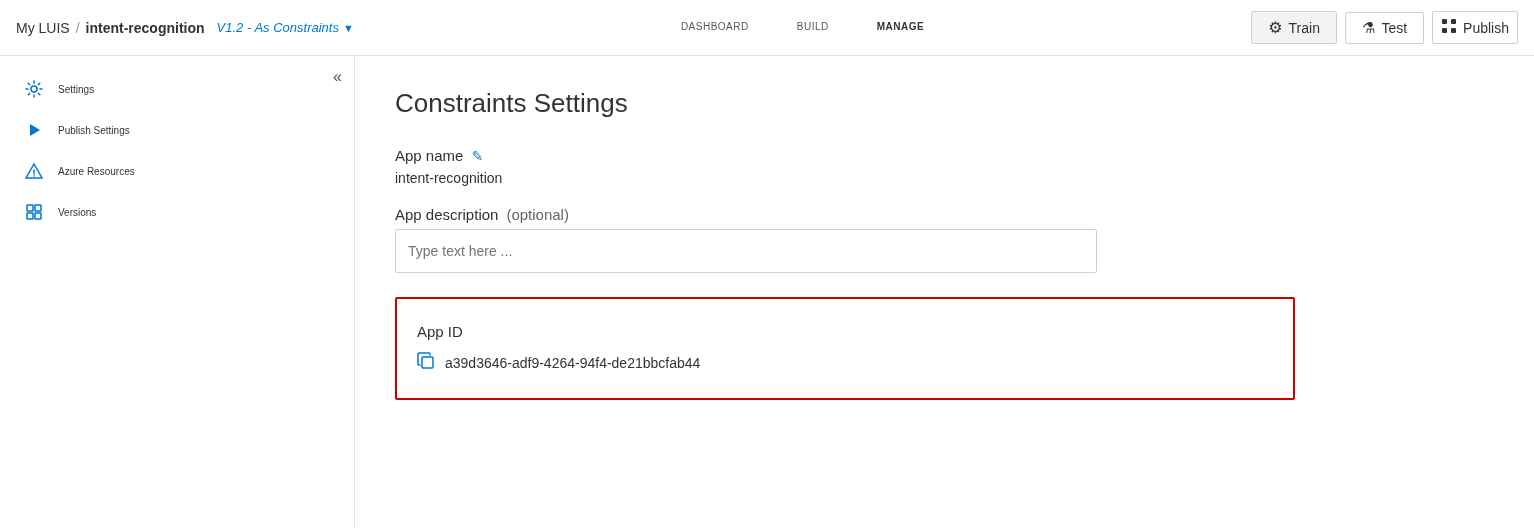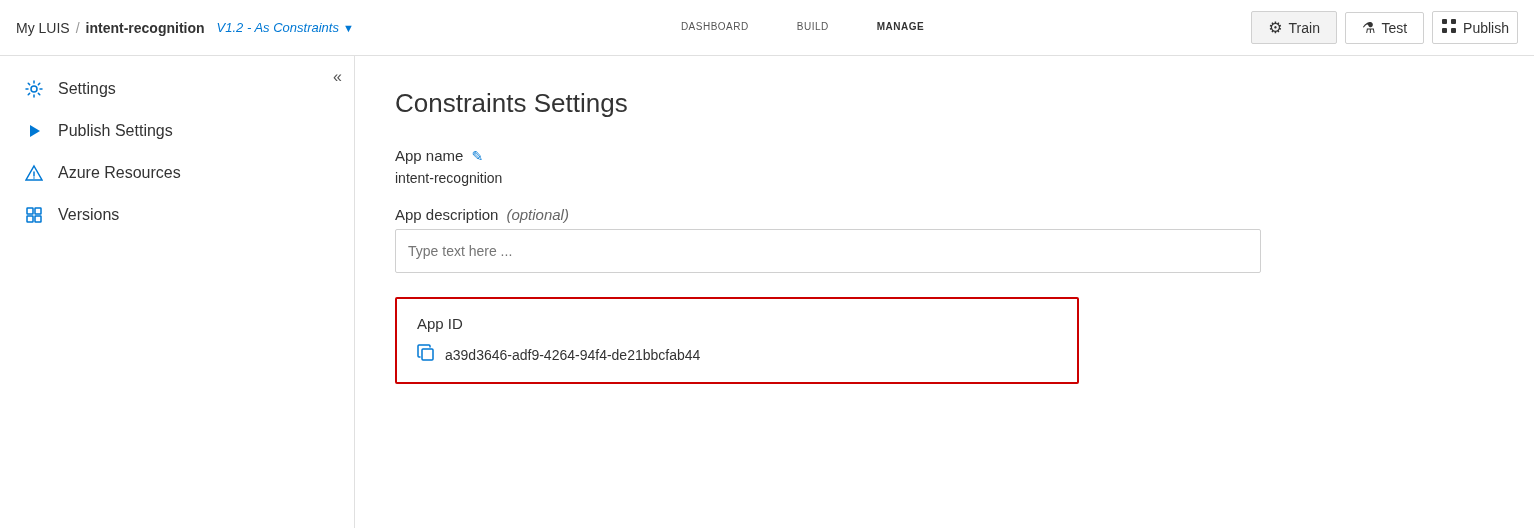--- a/index.html
+++ b/index.html
@@ -135,21 +135,21 @@
       display: flex;
       align-items: center;
     }
     .sidebar-item {
       display: flex;
       align-items: center;
       gap: 14px;
       padding: 12px 24px;
       cursor: pointer;
       color: #333;
-      font-size: 16px;
+      font-size: 10px;
     }
     .sidebar-item-icon {
       width: 20px;
       display: flex;
       align-items: center;
       justify-content: center;
       color: #0078d4;
       font-size: 16px;
     }
 
@@ -170,51 +170,50 @@
       font-size: 15px;
       color: #333;
       margin-bottom: 6px;
       display: flex;
       align-items: center;
       gap: 8px;
     }
     .field-label-optional {
       color: #666;
       font-weight: 400;
-      font-style: italic;
     }
     .edit-icon {
       color: #0078d4;
       font-size: 14px;
       cursor: pointer;
     }
     .field-value {
       font-size: 14px;
       color: #333;
       margin-bottom: 20px;
     }
     .description-input {
-      width: 866px;
+      width: 702px;
       max-width: 100%;
       height: 44px;
       border: 1px solid #d0d0d0;
       border-radius: 2px;
       padding: 8px 12px;
       font-size: 14px;
       color: #999;
       outline: none;
       margin-bottom: 24px;
     }
 
     
     .app-id-box {
       border: 2px solid #cc0000;
       border-radius: 2px;
-      padding: 16px 20px;
-      width: 684px;
+      padding: 24px 20px;
+      width: 900px;
       max-width: 100%;
     }
     .app-id-label {
       font-size: 15px;
       color: #333;
       margin-bottom: 12px;
     }
     .app-id-value {
       display: flex;
       align-items: center;

